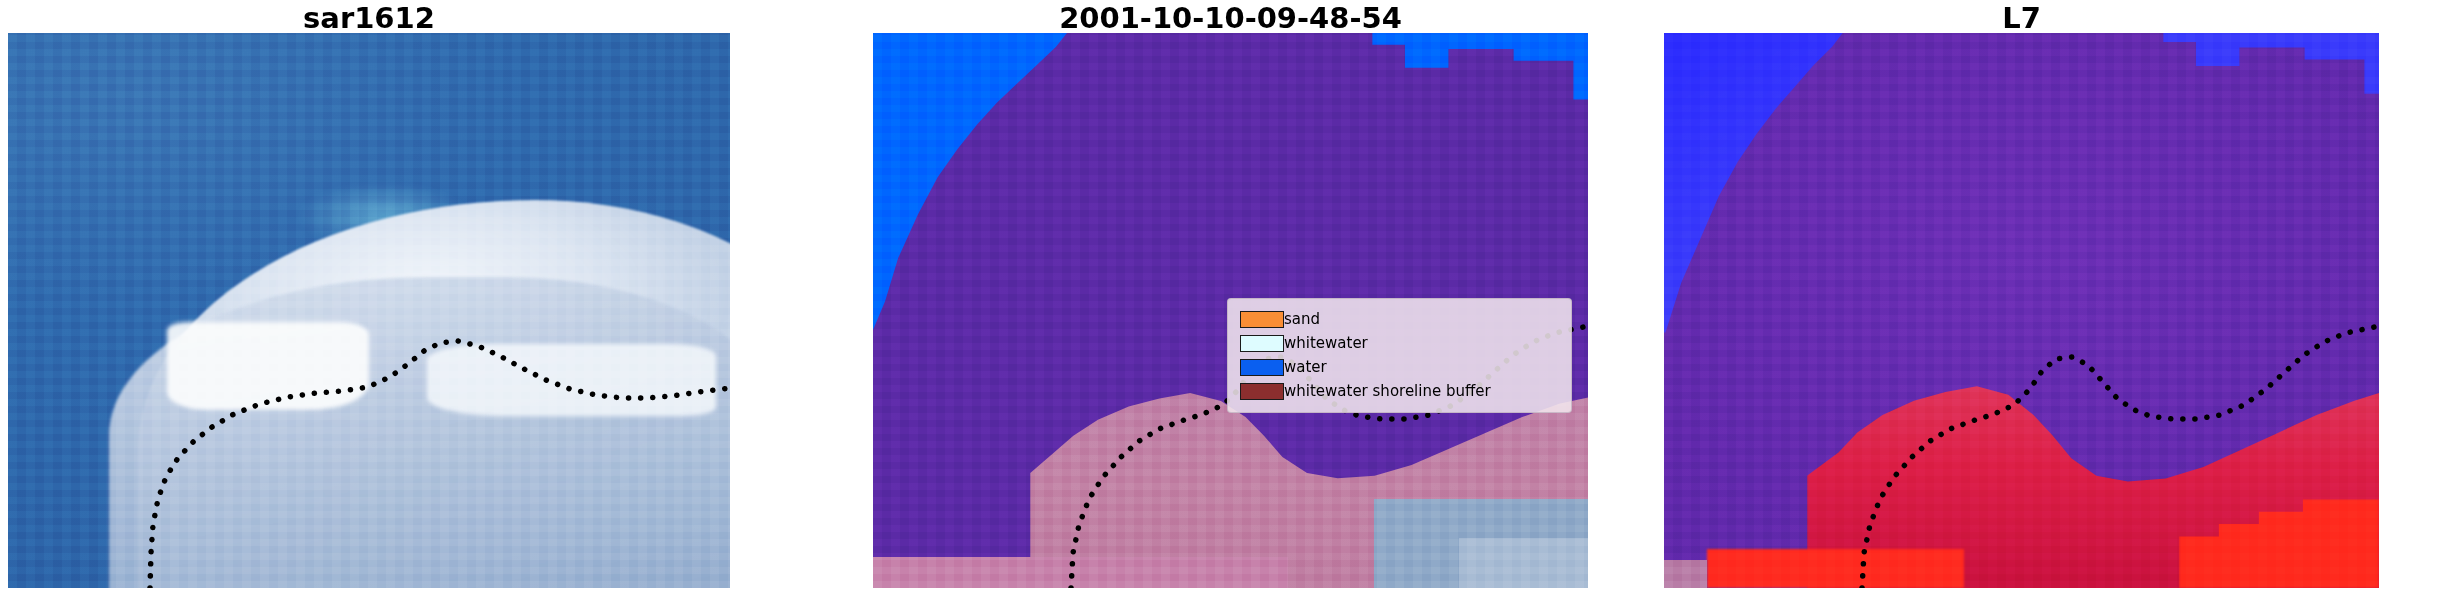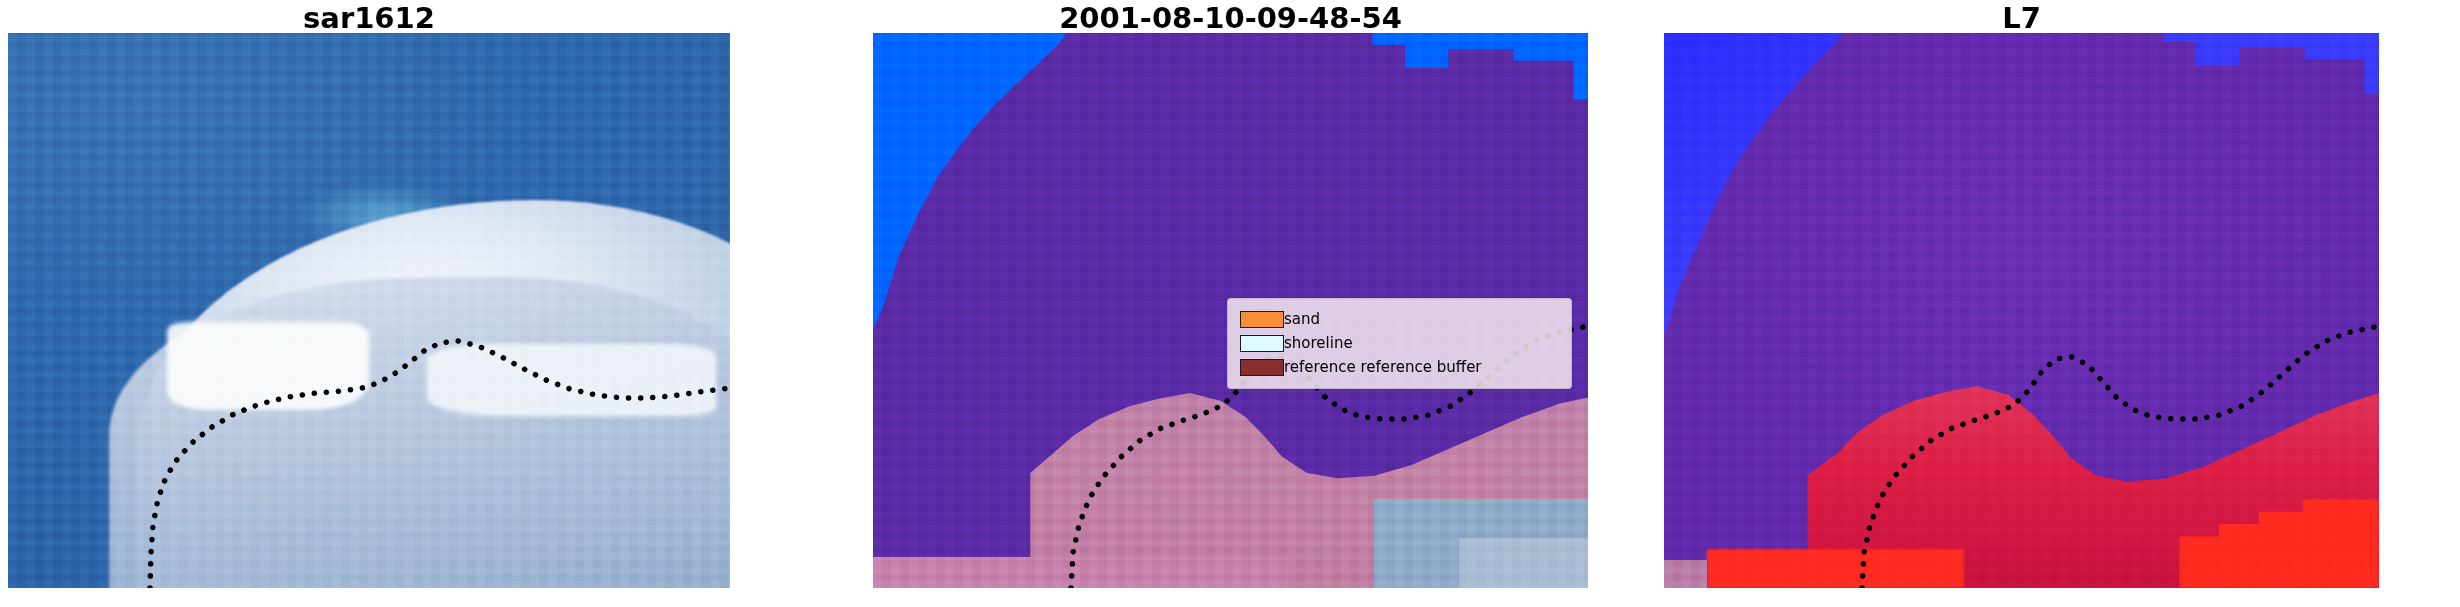--- a/index.html
+++ b/index.html
@@ -218,21 +218,21 @@
         <path d="M 142 555 L 143 520 L 145 492 L 150 466 L 158 444 L 170 425
                  L 186 408 L 204 394 L 226 381 L 252 371 L 280 364 L 308 360
                  L 335 358 L 360 354 L 382 344 L 400 331 L 416 318 L 432 310
                  L 450 308 L 470 313 L 492 323 L 514 335 L 538 347 L 562 356
                  L 588 362 L 614 365 L 640 365 L 664 363 L 690 359 L 722 355"></path>
       </svg>
     </div>
   </div>
 
   <div class="panel" style="left:873px;width:715px;">
-    <div class="panel-title">2001-08-10-09-48-54</div>
+    <div class="panel-title">2001-10-10-09-48-54</div>
     <div class="axes">
       <div class="img-layer p2-base"></div>
       <div class="p2-water"></div>
       <div class="p2-water-r"></div>
       <div class="p2-land"></div>
       <div class="p2-land-r"></div>
       <div class="p2-land-r2"></div>
       <div class="p2-strip"></div>
       <div class="noise"></div>
       <svg class="shoreline" viewBox="0 0 715 555" preserveAspectRatio="none">
@@ -244,25 +244,29 @@
       </svg>
     </div>
 
     <div class="legend" style="left:354px;top:298px;">
       <div class="legend-row">
         <span class="swatch" style="background:#f98e35;"></span>
         <span class="legend-label">sand</span>
       </div>
       <div class="legend-row">
         <span class="swatch" style="background:#defcff;"></span>
-        <span class="legend-label">shoreline</span>
+        <span class="legend-label">whitewater</span>
+      </div>
+      <div class="legend-row">
+        <span class="swatch" style="background:#0a5ff0;"></span>
+        <span class="legend-label">water</span>
       </div>
       <div class="legend-row">
         <span class="swatch" style="background:#8b2e2e;"></span>
-        <span class="legend-label">reference reference buffer</span>
+        <span class="legend-label">whitewater shoreline buffer</span>
       </div>
     </div>
   </div>
 
   <div class="panel" style="left:1664px;width:715px;">
     <div class="panel-title">L7</div>
     <div class="axes">
       <div class="img-layer p3-base"></div>
       <div class="p3-water"></div>
       <div class="p3-water-r"></div>

